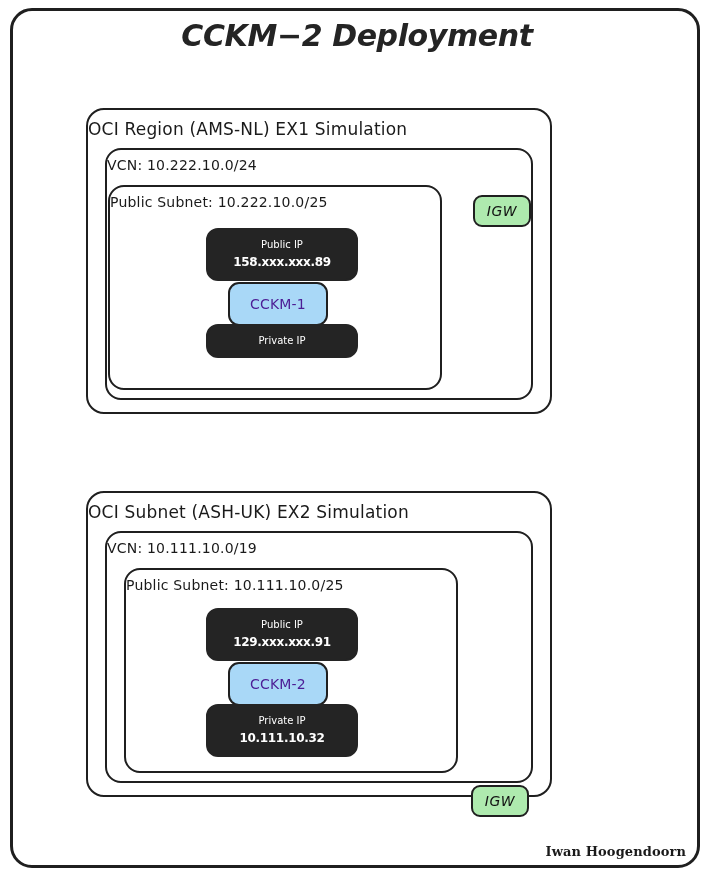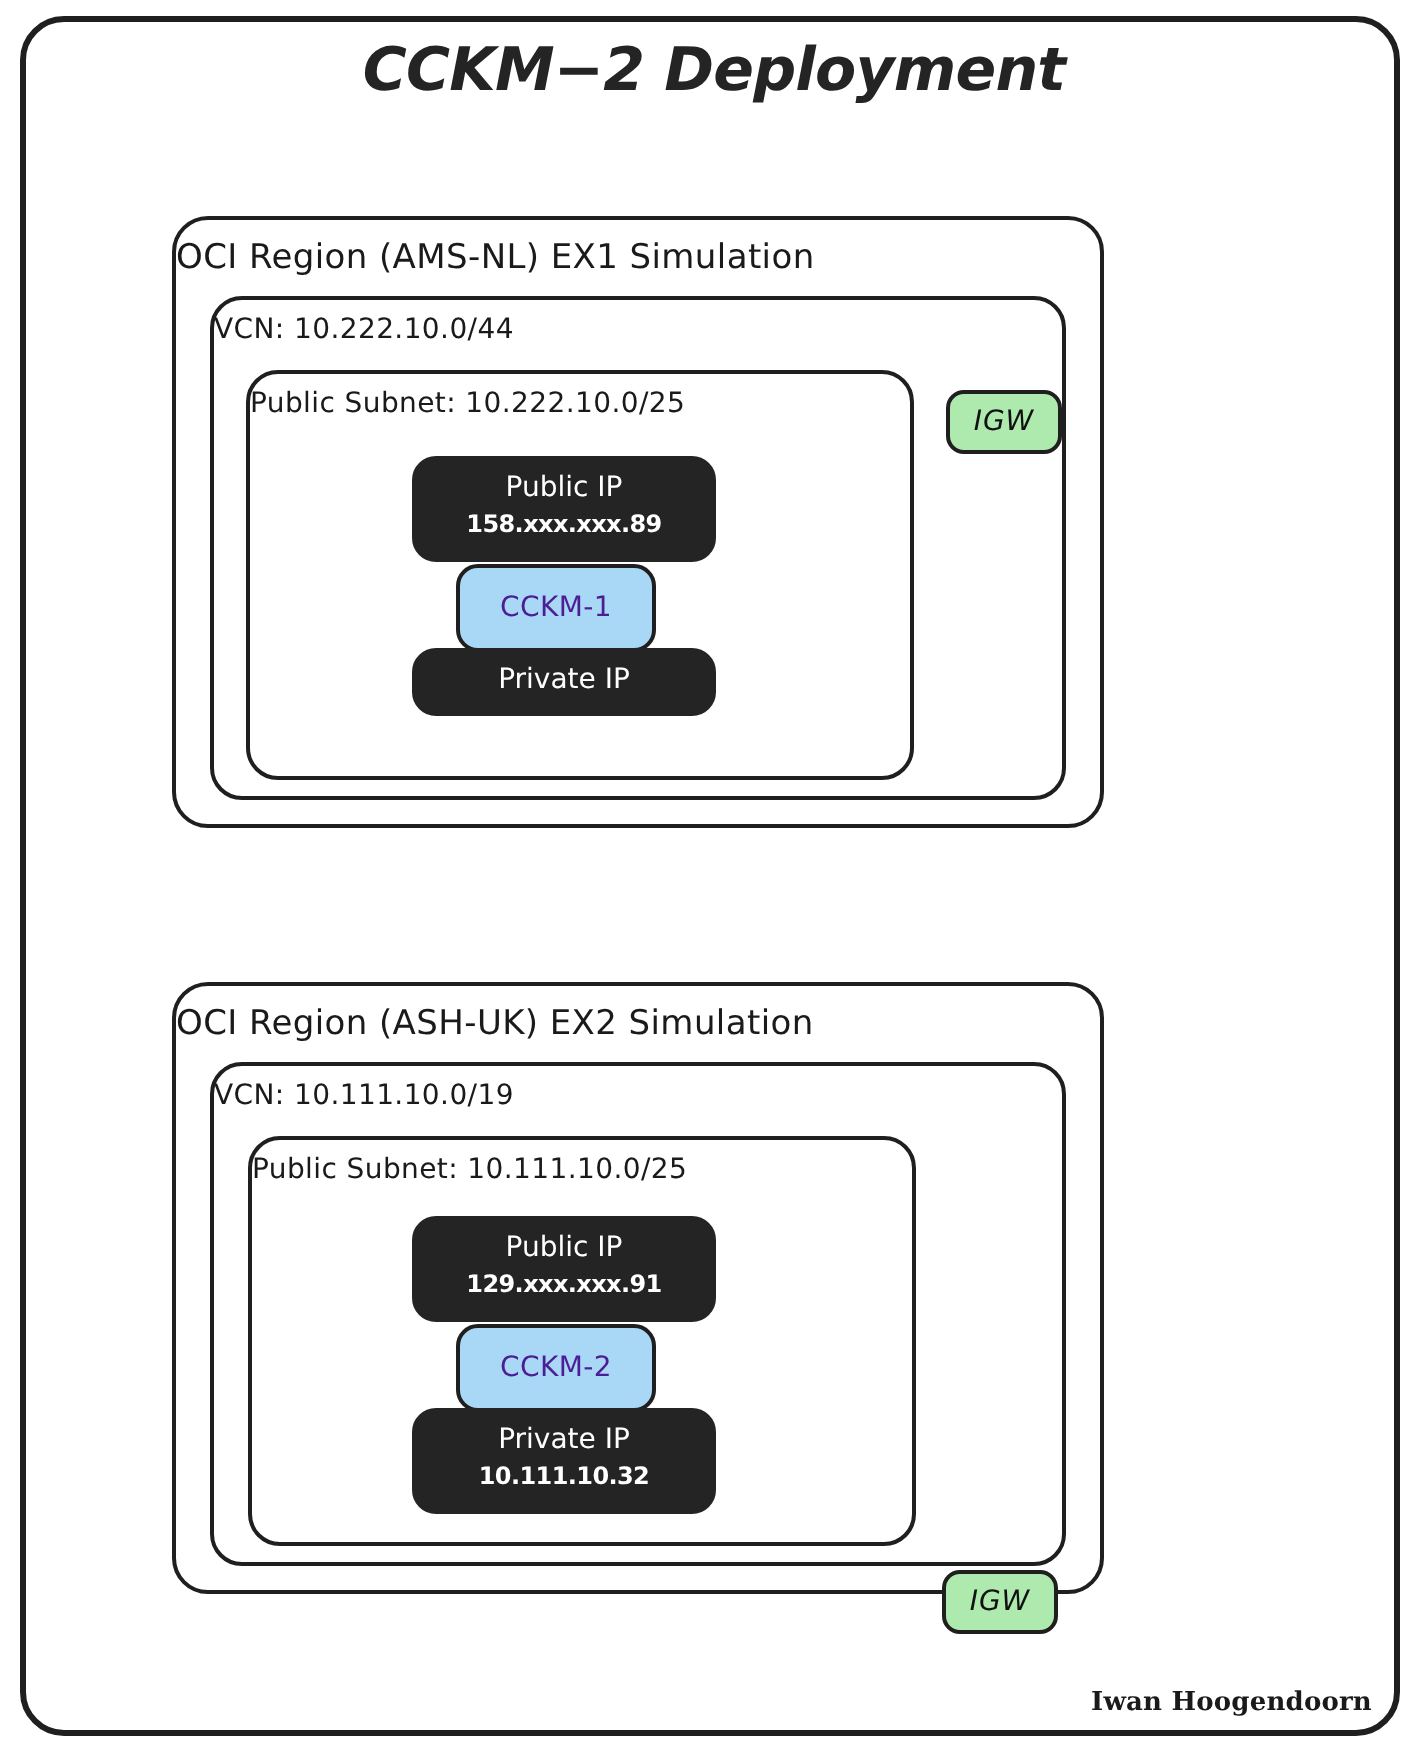--- a/index.html
+++ b/index.html
@@ -102,21 +102,21 @@
     border-radius: 12px;
     box-sizing: border-box;
     color: #ffffff;
     text-align: center;
     padding: 6px 4px 7px 4px;
     z-index: 3;
   }
   .ip-box .ip-title {
     display: block;
     font-family: "DejaVu Sans", sans-serif;
-    font-size: 14px;
+    font-size: 10px;
     line-height: 17px;
   }
   .ip-box .ip-value {
     display: block;
     font-family: "DejaVu Sans", sans-serif;
     font-size: 12px;
     font-weight: bold;
     line-height: 19px;
     letter-spacing: -0.3px;
   }
@@ -158,24 +158,24 @@
 
   <div class="outer-frame"></div>
 
   <div class="diagram-title">CCKM−2 Deployment</div>
 
   <div class="region-box" style="left:86px; top:108px; width:466px; height:306px;">
     <div class="box-label region-label">OCI Region (AMS-NL) EX1 Simulation</div>
   </div>
 
   <div class="vcn-box" style="left:105px; top:148px; width:428px; height:252px;">
-    <div class="box-label vcn-label">VCN: 10.222.10.0/44</div>
-  </div>
-
-  <div class="subnet-box" style="left:123px; top:185px; width:334px; height:205px;">
+    <div class="box-label vcn-label">VCN: 10.222.10.0/24</div>
+  </div>
+
+  <div class="subnet-box" style="left:108px; top:185px; width:334px; height:205px;">
     <div class="box-label subnet-label">Public Subnet: 10.222.10.0/25</div>
   </div>
 
   <div class="igw-badge" style="left:473px; top:155px;">
     <span>IGW</span>
   </div>
 
   <div class="ip-box" style="left:206px; top:228px;">
     <span class="ip-title">Public IP</span>
     <span class="ip-value">158.xxx.xxx.89</span>
@@ -183,21 +183,21 @@
 
   <div class="vm-box" style="left:228px; top:282px;">
     <span>CCKM-1</span>
   </div>
 
   <div class="ip-box" style="left:206px; top:324px;">
     <span class="ip-title">Private IP</span>
   </div>
 
   <div class="region-box" style="left:86px; top:491px; width:466px; height:306px;">
-    <div class="box-label region-label">OCI Region (ASH-UK) EX2 Simulation</div>
+    <div class="box-label region-label">OCI Subnet (ASH-UK) EX2 Simulation</div>
   </div>
 
   <div class="vcn-box" style="left:105px; top:531px; width:428px; height:252px;">
     <div class="box-label vcn-label">VCN: 10.111.10.0/19</div>
   </div>
 
   <div class="subnet-box" style="left:124px; top:568px; width:334px; height:205px;">
     <div class="box-label subnet-label">Public Subnet: 10.111.10.0/25</div>
   </div>
 

